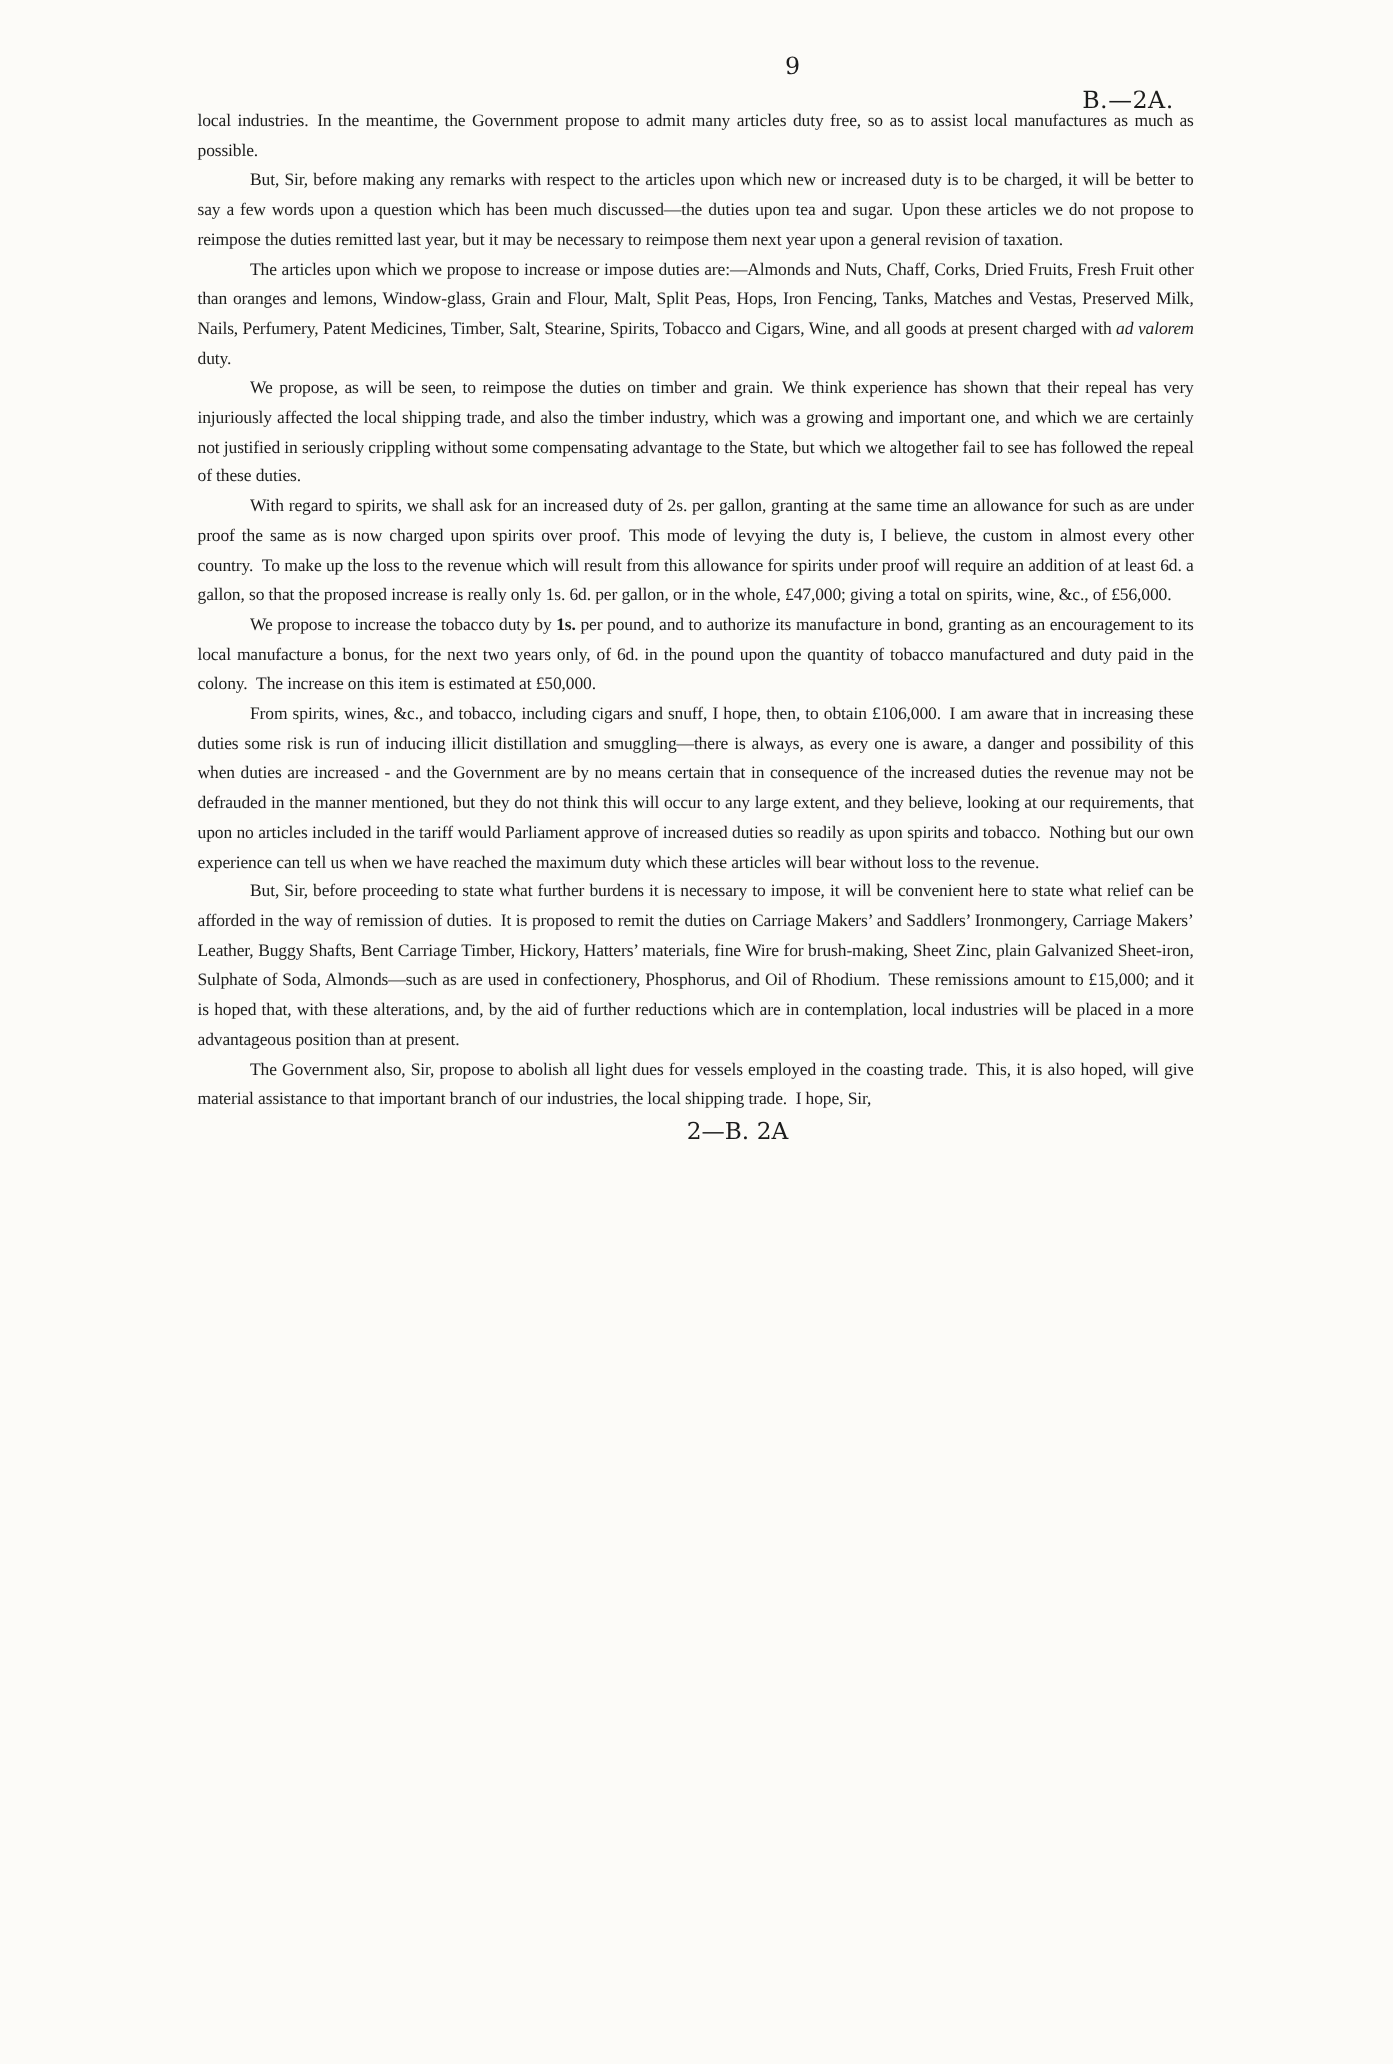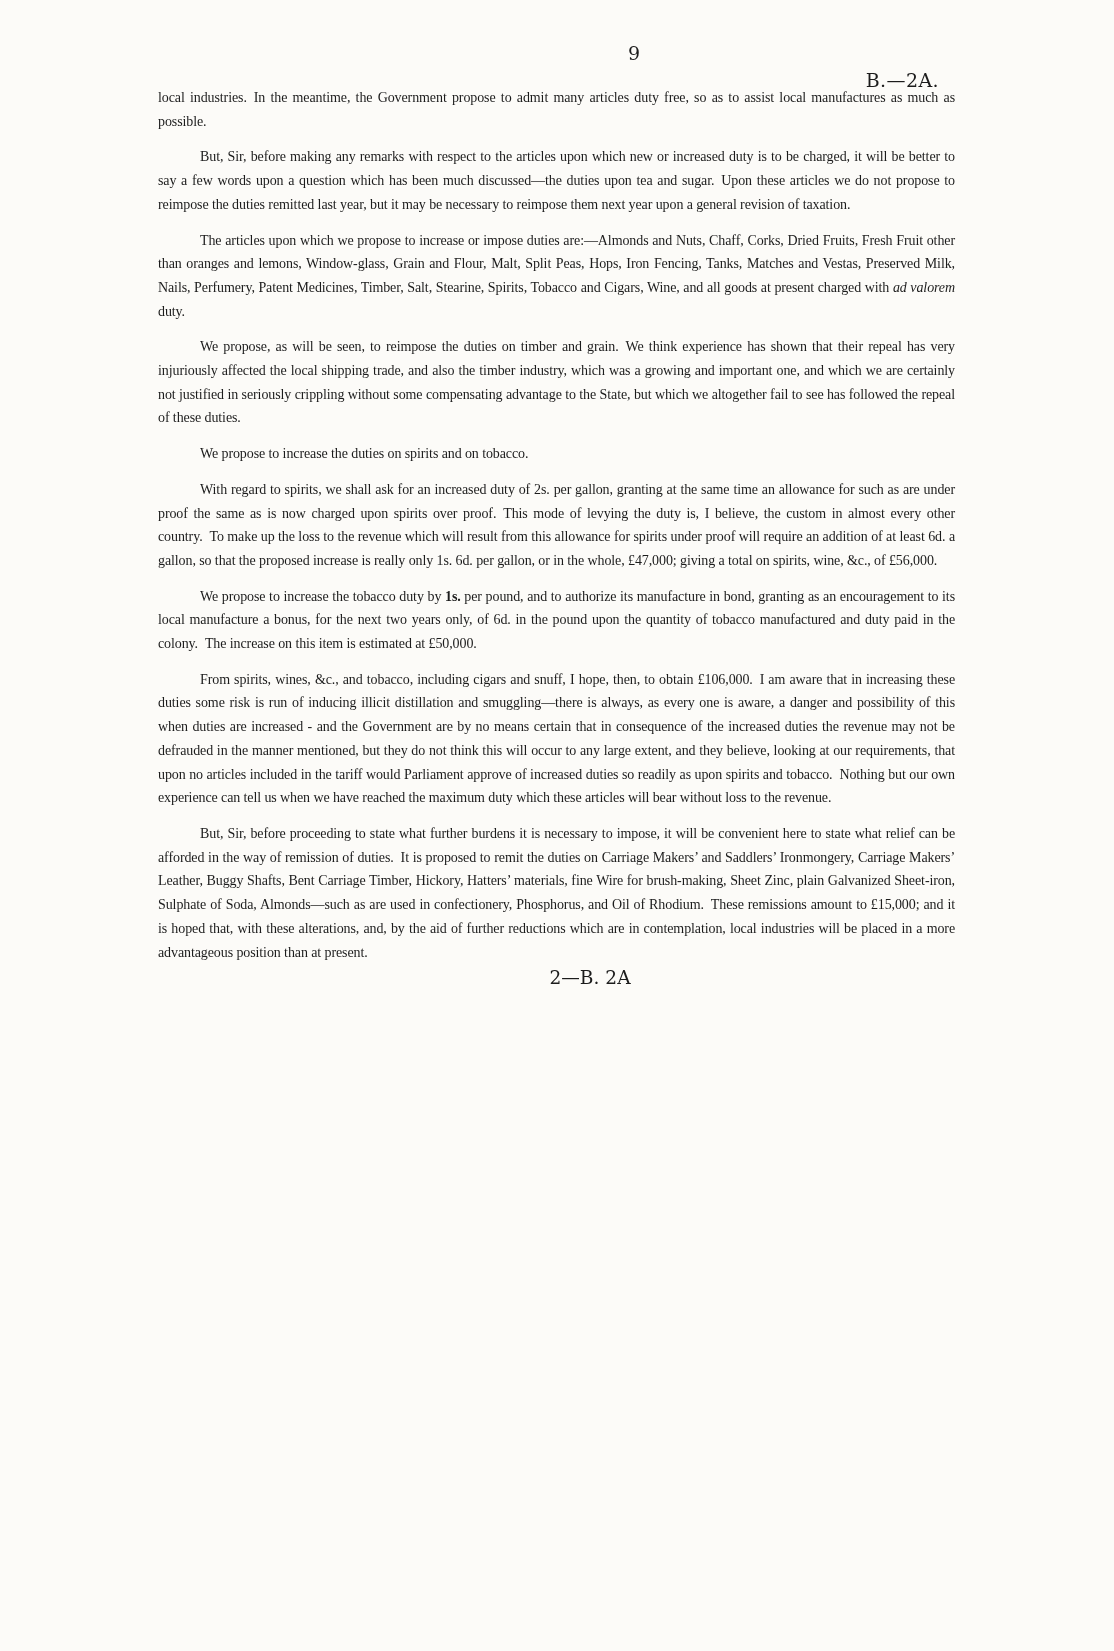--- a/index.html
+++ b/index.html
@@ -42,21 +42,20 @@
     font-size: 14px;
     line-height: 23.7px;
     letter-spacing: -0.1px;
     font-family: Liberation Serif, serif;
   }
   .para {
     margin: 0;
   }
   .para.indent {
     text-indent: 42px;
-    margin-top: 12px;
   }
   .italic { font-style: italic; }
   .bold { font-weight: 700; }
   .page-footer {
     font-size: 18.6px;
     line-height: 23.7px;
     padding-left: 67px;
     margin-top: 2px;
     text-align: center;
   }
@@ -70,24 +69,24 @@
     <span class="page-number">9</span>
     <span class="header-right">B.—2A.</span>
   </header>
 
   <main class="doc-body">
 
   <p class="para"><span>local industries. In the meantime, the Government propose to admit many articles duty free, so as to assist local manufactures as much as possible.</span></p>
       <p class="para indent"><span>But, Sir, before making any remarks with respect to the articles upon which new or increased duty is to be charged, it will be better to say a few words upon a question which has been much discussed—the duties upon tea and sugar. Upon these articles we do not propose to reimpose the duties remitted last year, but it may be necessary to reimpose them next year upon a general revision of taxation.</span></p>
       <p class="para indent"><span>The articles upon which we propose to increase or impose duties are:—Almonds and Nuts, Chaff, Corks, Dried Fruits, Fresh Fruit other than oranges and lemons, Window-glass, Grain and Flour, Malt, Split Peas, Hops, Iron Fencing, Tanks, Matches and Vestas, Preserved Milk, Nails, Perfumery, Patent Medicines, Timber, Salt, Stearine, Spirits, Tobacco and Cigars, Wine, and all goods at present charged with </span><span class="italic">ad valorem</span><span> duty.</span></p>
       <p class="para indent"><span>We propose, as will be seen, to reimpose the duties on timber and grain. We think experience has shown that their repeal has very injuriously affected the local shipping trade, and also the timber industry, which was a growing and important one, and which we are certainly not justified in seriously crippling without some compensating advantage to the State, but which we altogether fail to see has followed the repeal of these duties.</span></p>
-      <p class="para indent"><span>We propose to increase the duties on spirits and on tobacco.</span></p>
       <p class="para indent"><span>With regard to spirits, we shall ask for an increased duty of 2s. per gallon, granting at the same time an allowance for such as are under proof the same as is now charged upon spirits over proof. This mode of levying the duty is, I believe, the custom in almost every other country. To make up the loss to the revenue which will result from this allowance for spirits under proof will require an addition of at least 6d. a gallon, so that the proposed increase is really only 1s. 6d. per gallon, or in the whole, £47,000; giving a total on spirits, wine, &amp;c., of £56,000.</span></p>
       <p class="para indent"><span>We propose to increase the tobacco duty by </span><span class="bold">1s.</span><span> per pound, and to authorize its manufacture in bond, granting as an encouragement to its local manufacture a bonus, for the next two years only, of 6d. in the pound upon the quantity of tobacco manufactured and duty paid in the colony. The increase on this item is estimated at £50,000.</span></p>
       <p class="para indent"><span>From spirits, wines, &amp;c., and tobacco, including cigars and snuff, I hope, then, to obtain £106,000. I am aware that in increasing these duties some risk is run of inducing illicit distillation and smuggling—there is always, as every one is aware, a danger and possibility of this when duties are increased - and the Government are by no means certain that in consequence of the increased duties the revenue may not be defrauded in the manner mentioned, but they do not think this will occur to any large extent, and they believe, looking at our requirements, that upon no articles included in the tariff would Parliament approve of increased duties so readily as upon spirits and tobacco. Nothing but our own experience can tell us when we have reached the maximum duty which these articles will bear without loss to the revenue.</span></p>
       <p class="para indent"><span>But, Sir, before proceeding to state what further burdens it is necessary to impose, it will be convenient here to state what relief can be afforded in the way of remission of duties. It is proposed to remit the duties on Carriage Makers’ and Saddlers’ Ironmongery, Carriage Makers’ Leather, Buggy Shafts, Bent Carriage Timber, Hickory, Hatters’ materials, fine Wire for brush-making, Sheet Zinc, plain Galvanized Sheet-iron, Sulphate of Soda, Almonds—such as are used in confectionery, Phosphorus, and Oil of Rhodium. These remissions amount to £15,000; and it is hoped that, with these alterations, and, by the aid of further reductions which are in contemplation, local industries will be placed in a more advantageous position than at present.</span></p>
+      <p class="para indent"><span>The Government also, Sir, propose to abolish all light dues for vessels employed in the coasting trade. This, it is also hoped, will give material assistance to that important branch of our industries, the local shipping trade. I hope, Sir,</span></p>
     </main>
 
   <footer class="page-footer">
     <span>2—B. 2A</span>
   </footer>
 
 </div>
 
 </body></html>

